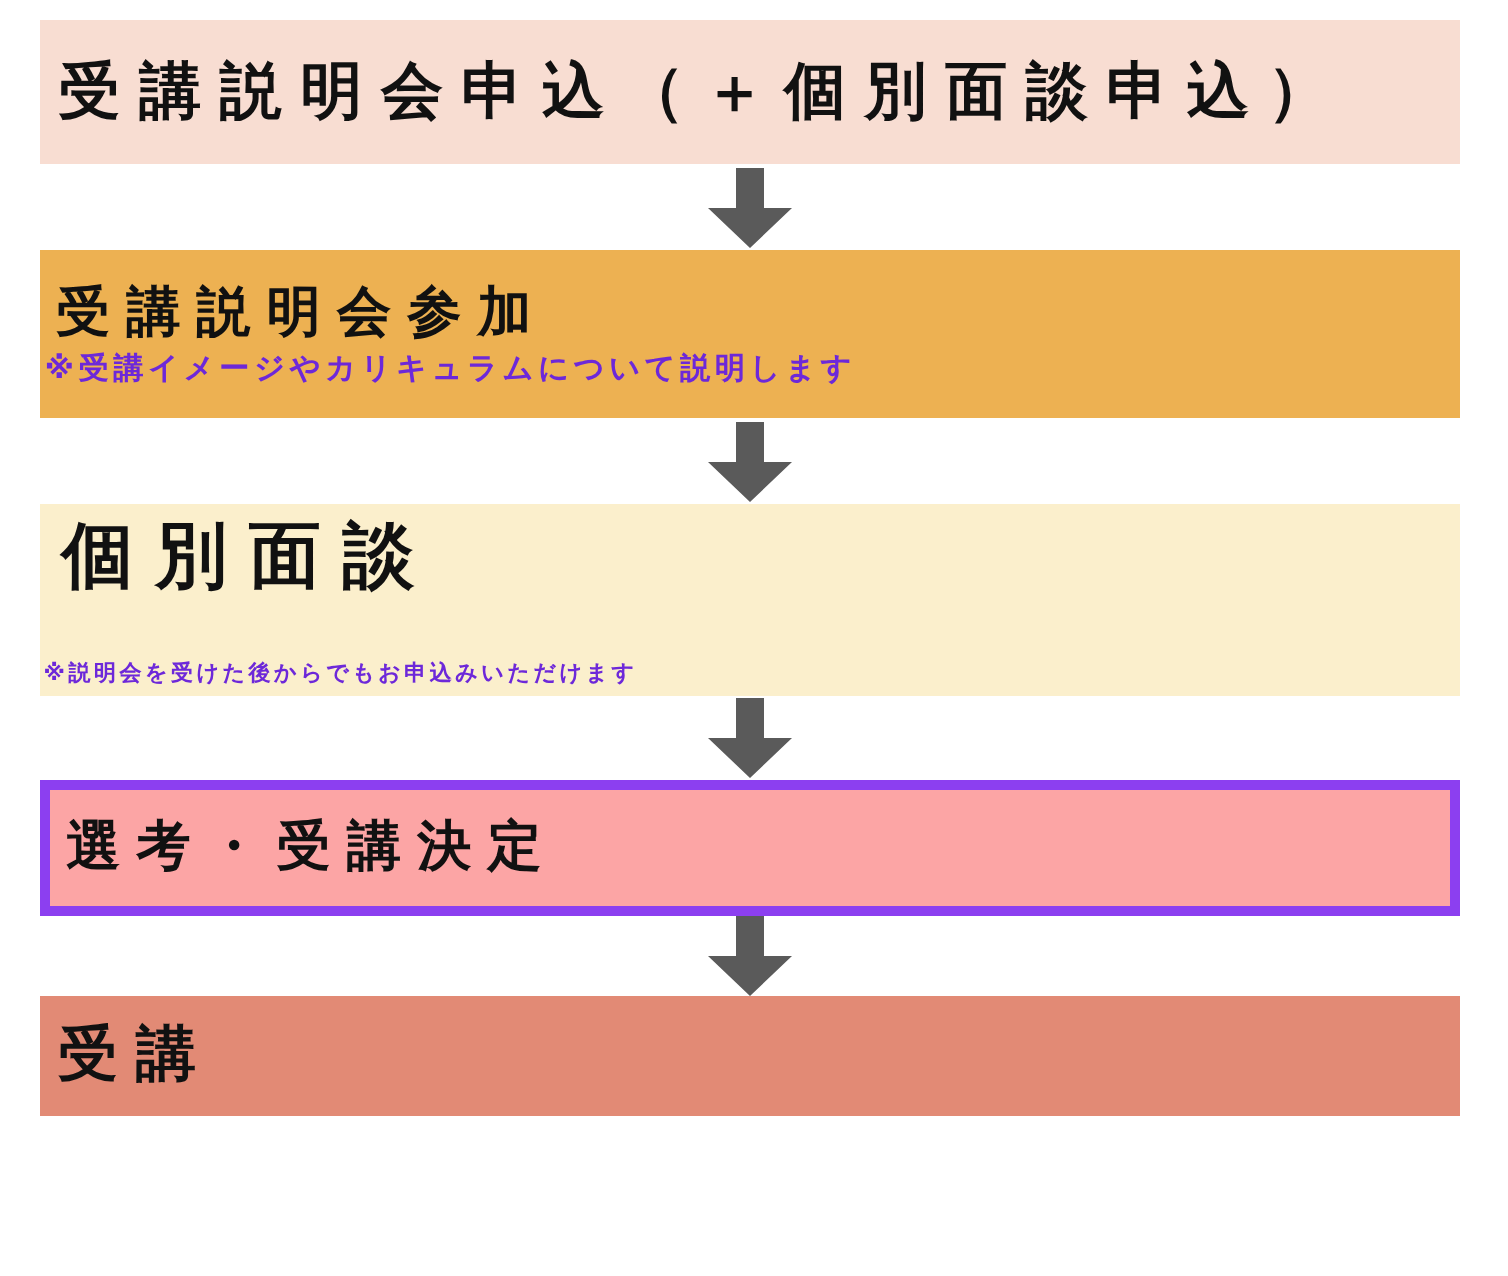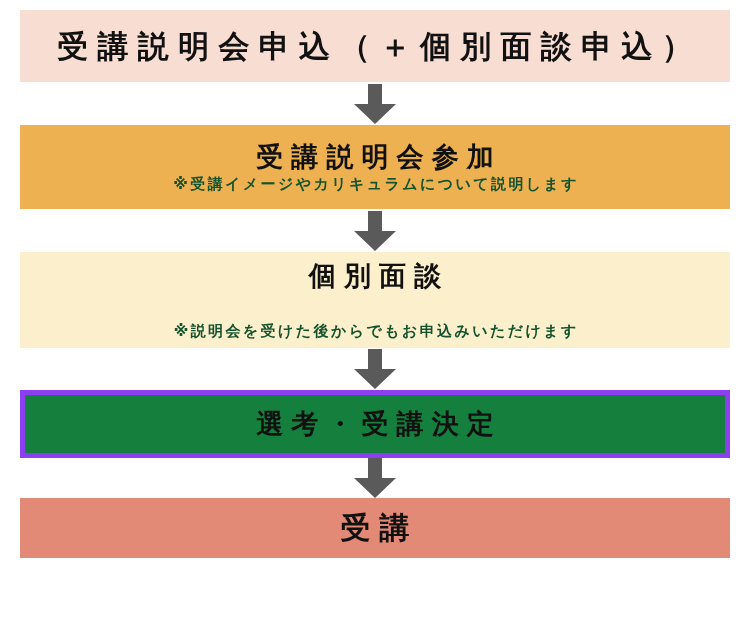--- a/index.html
+++ b/index.html
@@ -24,58 +24,58 @@
     display: flex;
     flex-direction: column;
     align-items: stretch;
   }
 
   .step {
     width: 710px;
     box-sizing: border-box;
     display: flex;
     flex-direction: column;
-    align-items: center;
+    align-items: flex-start;
     justify-content: center;
     text-align: center;
   }
 
   .step-title {
     font-weight: bold;
     color: #111111;
     letter-spacing: 0.30em;
     text-indent: 0.30em;
     line-height: 1.18;
     white-space: nowrap;
   }
 
   .step-sub {
     font-weight: bold;
-    color: #14532d;
+    color: #6d28d9;
     letter-spacing: 0.16em;
     text-indent: 0.16em;
     line-height: 1.2;
     white-space: nowrap;
   }
 
   
   .step-1 { height: 72px; background: #f8ddd2; }
   .step-1 .step-title { font-size: 31px; }
 
   .step-2 { height: 84px; background: #edb152; }
   .step-2 .step-title { font-size: 27px; margin-bottom: 2px; }
   .step-2 .step-sub   { font-size: 15px; }
 
   .step-3 { height: 96px; background: #fbefcc; }
-  .step-3 .step-title { font-size: 27px; margin-bottom: 2px; }
-  .step-3 .step-sub   { font-size: 15px; margin-top: 28px; }
+  .step-3 .step-title { font-size: 36px; margin-bottom: 2px; font-family: Liberation Serif, serif; }
+  .step-3 .step-sub   { font-size: 11px; margin-top: 28px; }
 
   .step-4 {
     height: 68px;
-    background: #15803d;
+    background: #fca5a5;
     border: 5px solid #8c3ff0;
   }
   .step-4 .step-title { font-size: 27px; }
 
   .step-5 { height: 60px; background: #e28a75; }
   .step-5 .step-title { font-size: 30px; }
 
   
   .connector {
     width: 710px;

